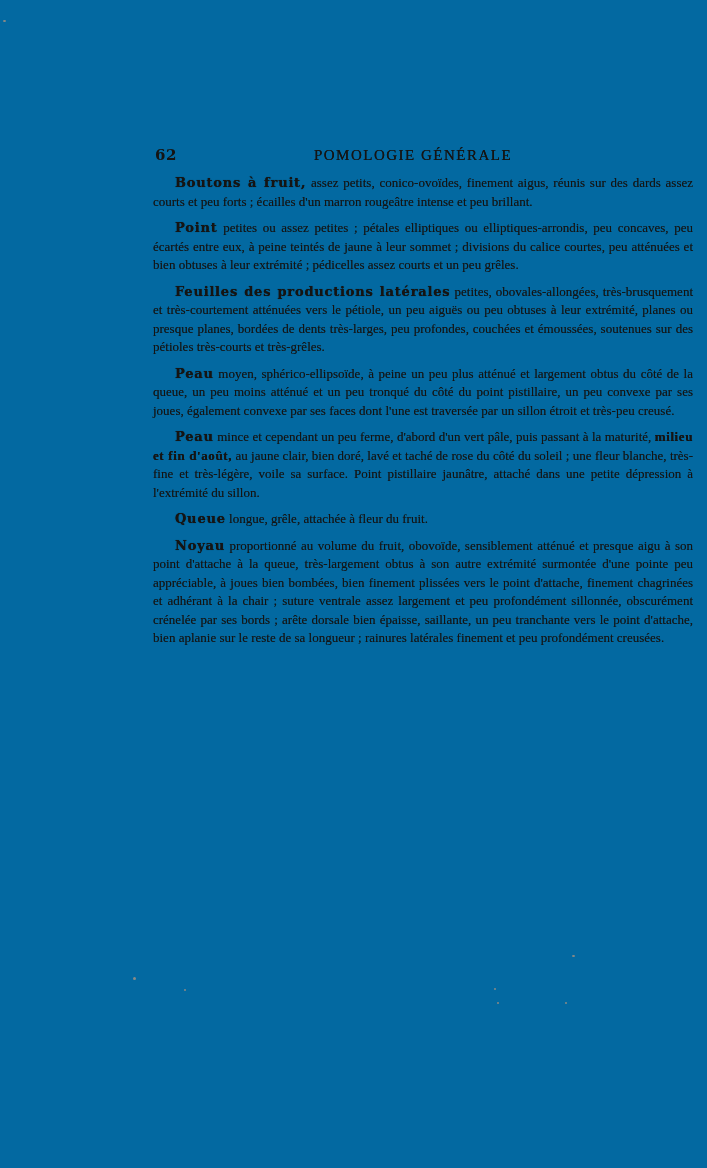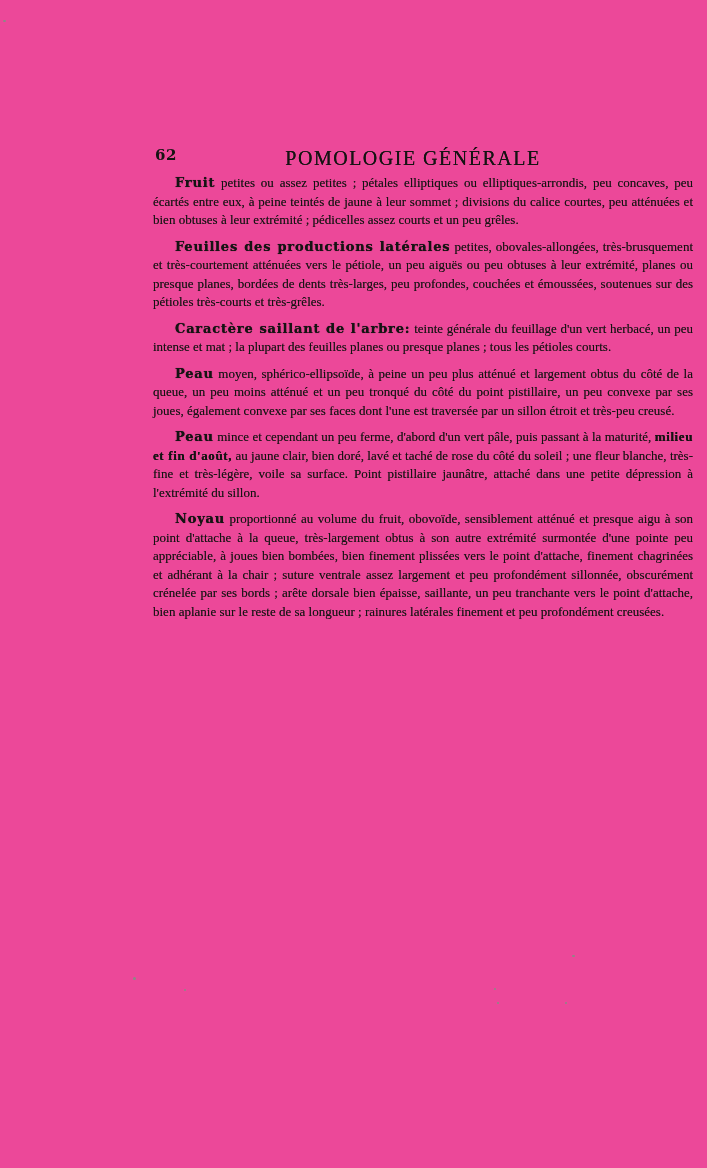--- a/index.html
+++ b/index.html
@@ -4,21 +4,21 @@
 <style>
   html, body {
     margin: 0;
     padding: 0;
     background: #ffffff;
   }
   .page {
     position: relative;
     width: 707px;
     height: 1168px;
-    background: #ec4899;
+    background: #0369a1;
     overflow: hidden;
     font-family: "Liberation Serif", serif;
     color: #151413;
   }
   .text-column {
     position: absolute;
     left: 153px;
     top: 146px;
     width: 540px;
   }
@@ -35,21 +35,21 @@
     font-weight: bold;
     font-family: "DejaVu Serif", serif;
     letter-spacing: 0.5px;
   }
   .running-title {
     position: absolute;
     left: 0;
     right: 20px;
     top: 1px;
     text-align: center;
-    font-size: 20px;
+    font-size: 15px;
     letter-spacing: 1.5px;
     font-family: "Liberation Serif", serif;
     text-shadow: 0 0 0.4px #151413;
   }
   .body-text p {
     margin: 0 0 8px 0;
     text-indent: 22px;
     text-align: justify;
     font-size: 13px;
     line-height: 18.5px;
@@ -80,31 +80,32 @@
 
   <div class="text-column">
 
     <div class="running-head">
       <span class="page-number">62</span>
       <span class="running-title">POMOLOGIE GÉNÉRALE</span>
     </div>
 
     <div class="body-text">
 
+      <p><span class="headword">Boutons à fruit,</span> <span>assez petits, conico-ovoïdes, finement aigus, réunis sur des dards assez courts et peu forts ; écailles d'un marron rougeâtre intense et peu brillant.</span></p>
 
-      <p><span class="headword">Fruit</span> <span>petites ou assez petites ; pétales elliptiques ou elliptiques-arrondis, peu concaves, peu écartés entre eux, à peine teintés de jaune à leur sommet ; divisions du calice courtes, peu atténuées et bien obtuses à leur extrémité ; pédicelles assez courts et un peu grêles.</span></p>
+      <p><span class="headword">Point</span> <span>petites ou assez petites ; pétales elliptiques ou elliptiques-arrondis, peu concaves, peu écartés entre eux, à peine teintés de jaune à leur sommet ; divisions du calice courtes, peu atténuées et bien obtuses à leur extrémité ; pédicelles assez courts et un peu grêles.</span></p>
 
       <p><span class="headword">Feuilles des productions latérales</span> <span>petites, obovales-allongées, très-brusquement et très-courtement atténuées vers le pétiole, un peu aiguës ou peu obtuses à leur extrémité, planes ou presque planes, bordées de dents très-larges, peu profondes, couchées et émoussées, soutenues sur des pétioles très-courts et très-grêles.</span></p>
 
-      <p><span class="headword">Caractère saillant de l'arbre:</span> <span>teinte générale du feuillage d'un vert herbacé, un peu intense et mat ; la plupart des feuilles planes ou presque planes ; tous les pétioles courts.</span></p>
 
       <p><span class="headword">Peau</span> <span>moyen, sphérico-ellipsoïde, à peine un peu plus atténué et largement obtus du côté de la queue, un peu moins atténué et un peu tronqué du côté du point pistillaire, un peu convexe par ses joues, également convexe par ses faces dont l'une est traversée par un sillon étroit et très-peu creusé.</span></p>
 
       <p><span class="headword">Peau</span> <span>mince et cependant un peu ferme, d'abord d'un vert pâle, puis passant à la maturité,</span> <span class="emphasis">milieu et fin d'août,</span> <span>au jaune clair, bien doré, lavé et taché de rose du côté du soleil ; une fleur blanche, très-fine et très-légère, voile sa surface. Point pistillaire jaunâtre, attaché dans une petite dépression à l'extrémité du sillon.</span></p>
 
+      <p><span class="headword">Queue</span> <span>longue, grêle, attachée à fleur du fruit.</span></p>
 
 
       <p><span class="headword">Noyau</span> <span>proportionné au volume du fruit, obovoïde, sensiblement atténué et presque aigu à son point d'attache à la queue, très-largement obtus à son autre extrémité surmontée d'une pointe peu appréciable, à joues bien bombées, bien finement plissées vers le point d'attache, finement chagrinées et adhérant à la chair ; suture ventrale assez largement et peu profondément sillonnée, obscurément crénelée par ses bords ; arête dorsale bien épaisse, saillante, un peu tranchante vers le point d'attache, bien aplanie sur le reste de sa longueur ; rainures latérales finement et peu profondément creusées.</span></p>
 
     </div>
   </div>
 
   <div class="speckle" style="left:3px;  top:20px;  width:3px; height:2px;"></div>
   <div class="speckle" style="left:133px; top:977px; width:3px; height:3px;"></div>
   <div class="speckle" style="left:184px; top:989px; width:2px; height:2px;"></div>

